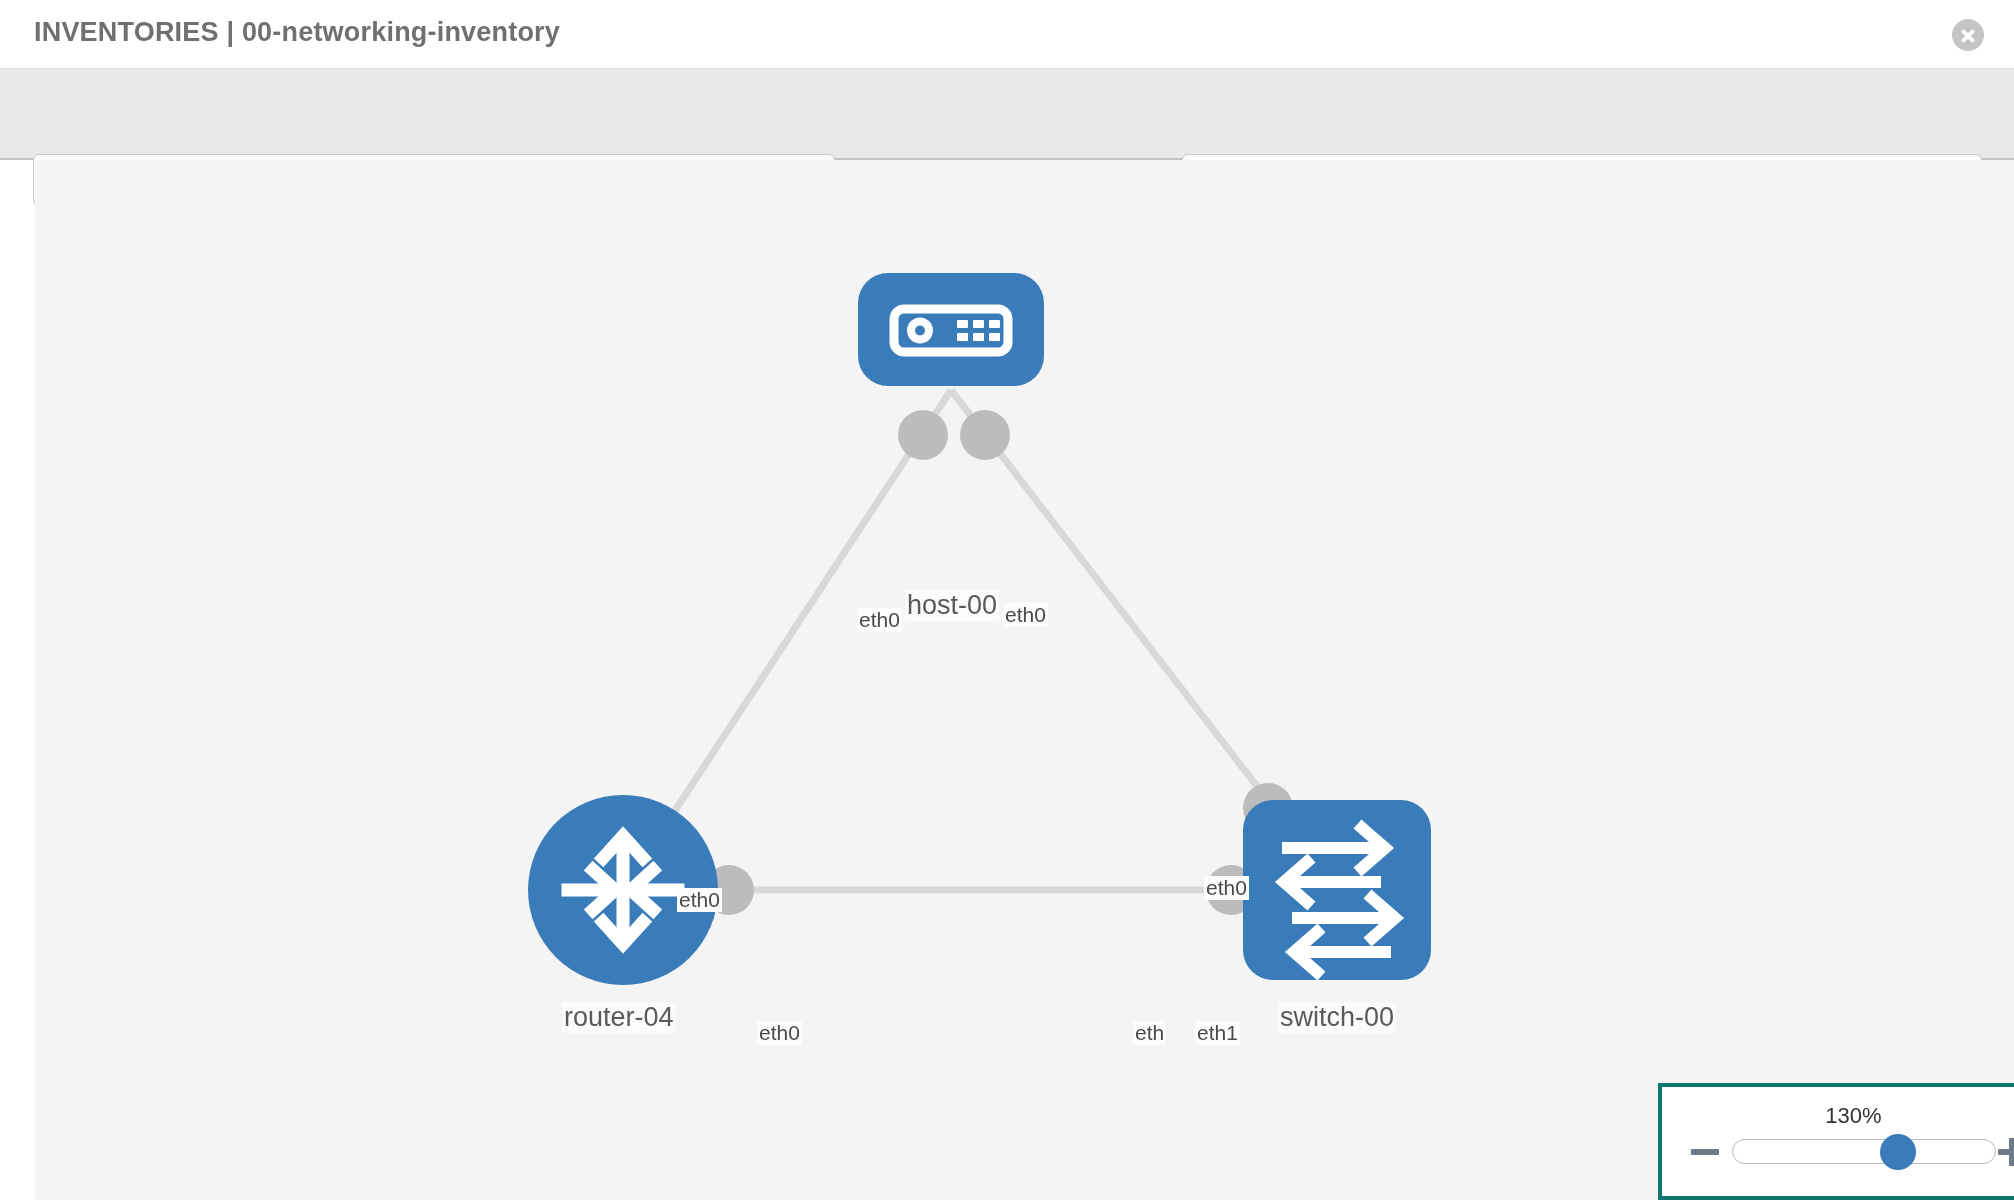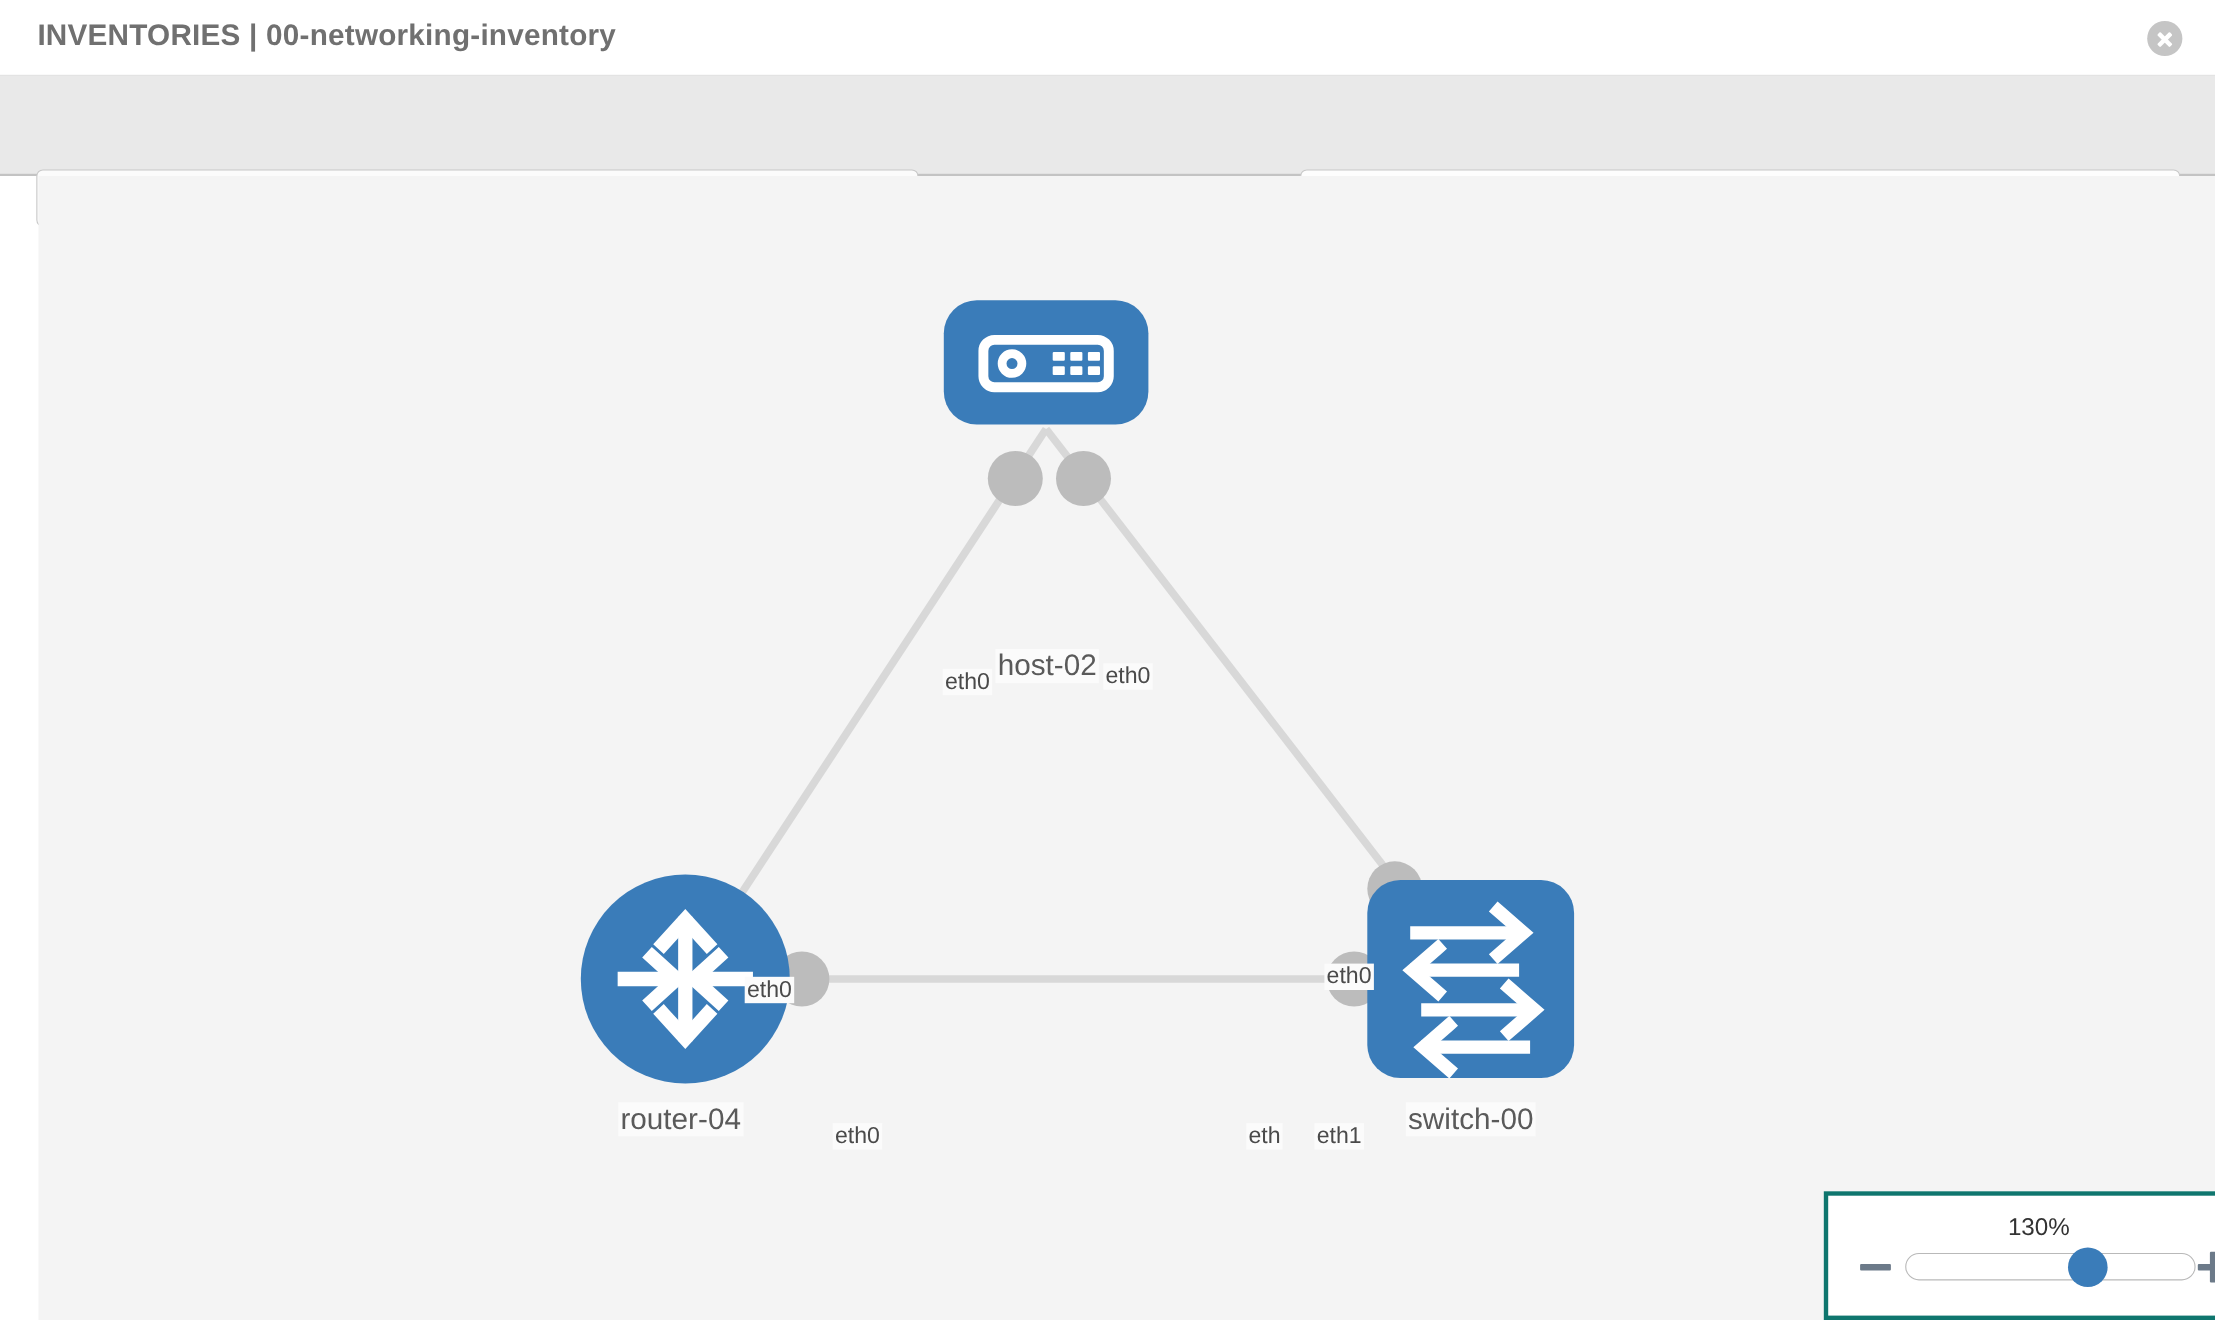--- a/index.html
+++ b/index.html
@@ -250,21 +250,21 @@
     </svg>
 
     <span class="iface-label" style="left:822px; top:448px;">eth0</span>
     <span class="iface-label" style="left:968px; top:443px;">eth0</span>
     <span class="iface-label" style="left:642px; top:728px;">eth0</span>
     <span class="iface-label" style="left:1169px; top:716px;">eth0</span>
     <span class="iface-label" style="left:722px; top:861px;">eth0</span>
     <span class="iface-label" style="left:1098px; top:861px;">eth</span>
     <span class="iface-label" style="left:1160px; top:861px;">eth1</span>
 
-    <span class="node-label" style="left:870px; top:430px;">host-02</span>
+    <span class="node-label" style="left:870px; top:430px;">host-00</span>
     <span class="node-label" style="left:527px; top:842px;">router-04</span>
     <span class="node-label" style="left:1243px; top:842px;">switch-00</span>
 
     <div class="zoom-panel" style="top:923px;">
       <div class="zoom-value">130%</div>
       <div class="zoom-minus"></div>
       <div class="zoom-track">
         <div class="zoom-handle" id="zoomHandle" style="left: 63%;"></div>
       </div>
       <div class="zoom-plus"></div>

